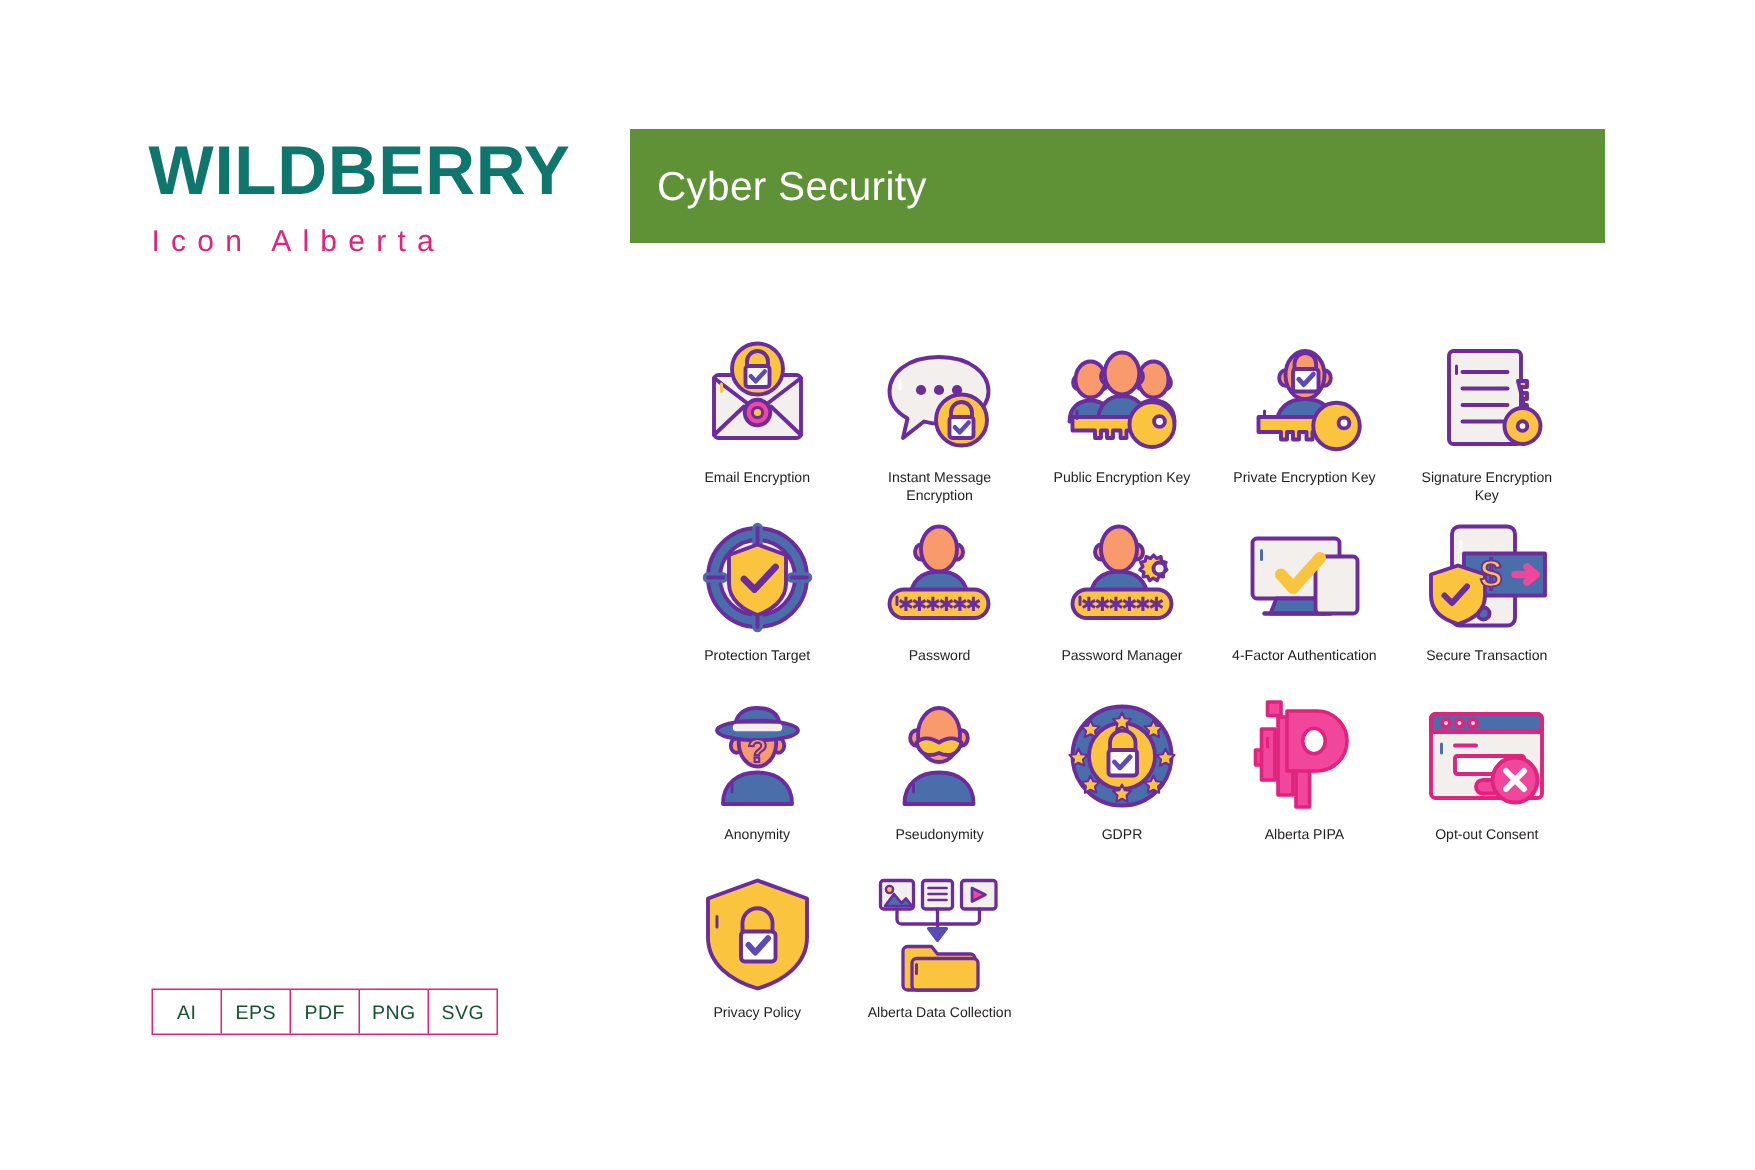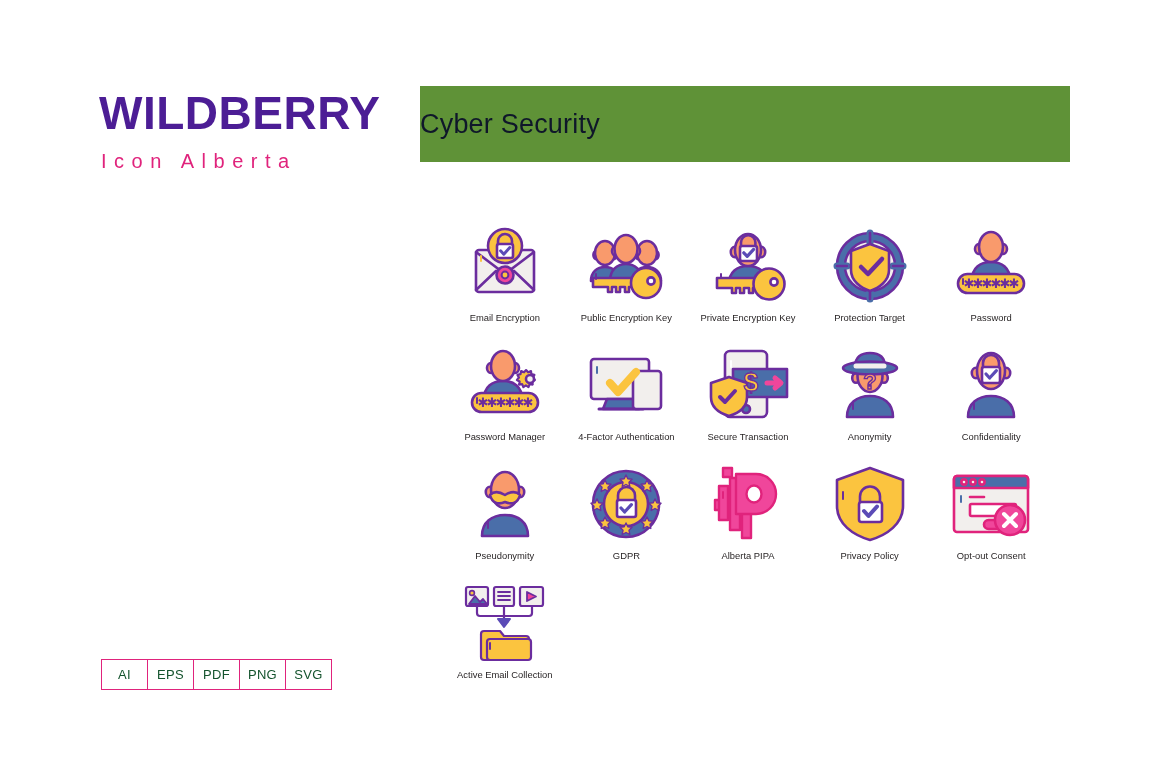--- a/index.html
+++ b/index.html
@@ -7,21 +7,21 @@
   body{
     width:1170px;height:780px;
     background:#ffffff;
     font-family:"Liberation Sans","DejaVu Sans",sans-serif;
     overflow:hidden;position:relative;
   }
   
   #brand{position:absolute;left:99px;top:90px;width:300px;}
   #brand-title{
     font-size:46px;font-weight:bold;letter-spacing:0.5px;
-    color:#4c1d95;line-height:1;margin:0;
+    color:#0f766e;line-height:1;margin:0;
     font-family:"Liberation Sans","DejaVu Sans",sans-serif;
   }
   #brand-sub{
     margin:14px 0 0 2px;font-size:20px;color:#e0237c;
     letter-spacing:7.5px;font-weight:400;
   }
   
   #formats{
     position:absolute;left:101px;top:659px;
     display:flex;border:1.6px solid #e0237c;
@@ -33,21 +33,21 @@
     border-right:1.6px solid #e0237c;
     letter-spacing:0.3px;
   }
   .fmt:last-child{border-right:none;}
   
   #banner{
     position:absolute;left:420px;top:86px;width:650px;height:76px;
     background:#5f9237;display:flex;align-items:center;
   }
   #banner-title{
-    color:#0f172a;font-size:27px;font-weight:400;
+    color:#ffffff;font-size:27px;margin-left:18px;font-weight:400;
     letter-spacing:0.2px;
   }
   
   #grid{
     position:absolute;left:444px;top:222px;width:608px;
     display:grid;grid-template-columns:repeat(5,1fr);
     row-gap:4px;
   }
   .cell{
     display:flex;flex-direction:column;align-items:center;
@@ -96,20 +96,38 @@
           <rect x="35" y="18" width="16" height="14" rx="2" fill="#ffffff"></rect>
           <path d="M36 18 v-3 a7 7 0 0 1 14 0 v3" fill="none"></path>
         </g>
         <path d="M38.6 24.8 l3.2 3.4 l6-6.6" stroke="#5b4bb7" stroke-width="3" fill="none" stroke-linecap="round" stroke-linejoin="round"></path>
         <line x1="19" y1="30" x2="19" y2="35" stroke="#fbc43f" stroke-width="2" stroke-linecap="round"></line>
       </svg>
     </div>
     <div class="cap">Email Encryption</div>
   </div>
 
+  <div class="cell">
+    <div class="art">
+      <svg width="86" height="80" viewBox="0 0 86 80">
+        <g stroke="#6b2d9e" stroke-width="2.6" stroke-linejoin="round" stroke-linecap="round">
+          <path d="M43 12 C22 12 10 23 10 35 C10 43 15 49 22 53 L19 66 L33 55 C36 56 39.5 56.5 43 56.5 C64 56.5 76 46 76 35 C76 23 64 12 43 12 Z" fill="#f2efed"></path>
+          <circle cx="31" cy="34" r="3.4" fill="#6b2d9e" stroke="none"></circle>
+          <circle cx="43" cy="34" r="3.4" fill="#6b2d9e" stroke="none"></circle>
+          <circle cx="55" cy="34" r="3.4" fill="#6b2d9e" stroke="none"></circle>
+          <circle cx="58" cy="54" r="17" fill="#fbc43f"></circle>
+          <rect x="50" y="52" width="16" height="14" rx="2" fill="#ffffff"></rect>
+          <path d="M51 52 v-3 a7 7 0 0 1 14 0 v3" fill="none"></path>
+        </g>
+        <path d="M53.6 58.8 l3.2 3.4 l6-6.6" stroke="#5b4bb7" stroke-width="3" fill="none" stroke-linecap="round" stroke-linejoin="round"></path>
+        <line x1="17" y1="28" x2="17" y2="33" stroke="#ffffff" stroke-width="2" stroke-linecap="round"></line>
+      </svg>
+    </div>
+    <div class="cap">Instant Message Encryption</div>
+  </div>
 
   <div class="cell">
     <div class="art">
       <svg width="86" height="80" viewBox="0 0 86 80">
         <g stroke="#6b2d9e" stroke-width="2.6" stroke-linejoin="round" stroke-linecap="round">
           <path d="M8 55 C8 46 14 41 22 41 C30 41 36 46 36 55 Z" fill="#4a6ea9"></path>
           <ellipse cx="14" cy="29" rx="3.6" ry="4.4" fill="#f99a6c"></ellipse>
           <ellipse cx="30" cy="29" rx="3.6" ry="4.4" fill="#f99a6c"></ellipse>
           <ellipse cx="22" cy="27" rx="10" ry="12" fill="#f99a6c"></ellipse>
           <path d="M50 55 C50 46 56 41 64 41 C72 41 78 46 78 55 Z" fill="#4a6ea9"></path>
@@ -144,20 +162,38 @@
           <circle cx="64" cy="58" r="15.5" fill="#fbc43f"></circle>
           <circle cx="69" cy="56" r="3.6" fill="#ffffff"></circle>
         </g>
         <path d="M38.8 26.8 l3.4 3.6 l6.4-7" stroke="#5b4bb7" stroke-width="3.2" fill="none" stroke-linecap="round" stroke-linejoin="round"></path>
         <line x1="16" y1="48" x2="16" y2="52" stroke="#6b2d9e" stroke-width="2" stroke-linecap="round"></line>
       </svg>
     </div>
     <div class="cap">Private Encryption Key</div>
   </div>
 
+  <div class="cell">
+    <div class="art">
+      <svg width="86" height="80" viewBox="0 0 86 80">
+        <g stroke="#6b2d9e" stroke-width="2.6" stroke-linejoin="round" stroke-linecap="round">
+          <rect x="18" y="8" width="48" height="62" rx="3" fill="#f2efed"></rect>
+          <line x1="27" y1="22" x2="57" y2="22"></line>
+          <line x1="27" y1="33" x2="57" y2="33"></line>
+          <line x1="27" y1="44" x2="57" y2="44"></line>
+          <line x1="27" y1="55" x2="57" y2="55"></line>
+          <path d="M64 28 l6 0 v4 h-4 v4 h4 v4 h-4 v4 h4 v8 z" fill="#fbc43f"></path>
+          <circle cx="67" cy="58" r="12" fill="#fbc43f"></circle>
+          <circle cx="67" cy="58" r="3.2" fill="#ffffff"></circle>
+        </g>
+        <line x1="23" y1="18" x2="23" y2="23" stroke="#6b2d9e" stroke-width="2" stroke-linecap="round"></line>
+      </svg>
+    </div>
+    <div class="cap">Signature Encryption Key</div>
+  </div>
 
   <div class="cell">
     <div class="art">
       <svg width="86" height="80" viewBox="0 0 86 80">
         <g stroke="#6b2d9e" stroke-width="2.6" stroke-linejoin="round" stroke-linecap="round">
           <circle cx="43" cy="40" r="33" fill="#4a6ea9"></circle>
           <circle cx="43" cy="40" r="25" fill="#f2efed"></circle>
           <path d="M43 7 v10 M43 63 v10 M10 40 h10 M66 40 h10" stroke-width="7" stroke="#4a6ea9" fill="none"></path>
           <path d="M43 7 v10 M43 63 v10 M10 40 h10 M66 40 h10" stroke-width="2.6" stroke="#6b2d9e" fill="none"></path>
           <path d="M43 18 L62 25 V44 C62 55 52 62 43 65 C34 62 24 55 24 44 V25 Z" fill="#fbc43f"></path>
@@ -266,37 +302,20 @@
           <ellipse cx="43" cy="23" rx="27" ry="6.5" fill="#4a6ea9"></ellipse>
           <path d="M29 21 h28" stroke="#f2efed" stroke-width="5"></path>
         </g>
         <text x="43" y="44" font-size="22" font-weight="bold" fill="#f99a6c" stroke="#6b2d9e" stroke-width="1.4" font-family="'Liberation Sans',sans-serif" text-anchor="middle">?</text>
         <line x1="26" y1="58" x2="26" y2="64" stroke="#6b2d9e" stroke-width="2" stroke-linecap="round"></line>
       </svg>
     </div>
     <div class="cap">Anonymity</div>
   </div>
 
-  <div class="cell">
-    <div class="art">
-      <svg width="86" height="80" viewBox="0 0 86 80">
-        <g stroke="#6b2d9e" stroke-width="2.6" stroke-linejoin="round" stroke-linecap="round">
-          <path d="M20 72 C20 58 30 51 43 51 C56 51 66 58 66 72 Z" fill="#4a6ea9"></path>
-          <ellipse cx="28" cy="28" rx="4.2" ry="5.2" fill="#f99a6c"></ellipse>
-          <ellipse cx="58" cy="28" rx="4.2" ry="5.2" fill="#f99a6c"></ellipse>
-          <ellipse cx="43" cy="26" rx="14" ry="18" fill="#f99a6c"></ellipse>
-          <rect x="34" y="22" width="18" height="16" rx="2" fill="#ffffff"></rect>
-          <path d="M35 22 v-4 a8 8 0 0 1 16 0 v4" fill="none"></path>
-        </g>
-        <path d="M38 29 l3.6 4 l6.8-7.4" stroke="#5b4bb7" stroke-width="3.2" fill="none" stroke-linecap="round" stroke-linejoin="round"></path>
-        <line x1="26" y1="58" x2="26" y2="64" stroke="#6b2d9e" stroke-width="2" stroke-linecap="round"></line>
-      </svg>
-    </div>
-    <div class="cap">Confidentiality</div>
-  </div>
 
   <div class="cell">
     <div class="art">
       <svg width="86" height="80" viewBox="0 0 86 80">
         <g stroke="#6b2d9e" stroke-width="2.6" stroke-linejoin="round" stroke-linecap="round">
           <path d="M20 72 C20 58 30 51 43 51 C56 51 66 58 66 72 Z" fill="#4a6ea9"></path>
           <ellipse cx="28" cy="28" rx="4.2" ry="5.2" fill="#f99a6c"></ellipse>
           <ellipse cx="58" cy="28" rx="4.2" ry="5.2" fill="#f99a6c"></ellipse>
           <ellipse cx="43" cy="26" rx="14" ry="18" fill="#f99a6c"></ellipse>
           <path d="M28 31 C32 27 38 28 43 31 C48 28 54 27 58 31 C56 39 50 41 43 38 C36 41 30 39 28 31 Z" fill="#fbc43f"></path>
@@ -343,55 +362,55 @@
           <rect x="37" y="22" width="9" height="52" fill="#f0469b"></rect>
           <path d="M31 10 h20 a20 20 0 0 1 0 40 h-20 z" fill="#f0469b"></path>
           <ellipse cx="49" cy="30" rx="7.5" ry="8.5" fill="#ffffff"></ellipse>
         </g>
         <line x1="18" y1="28" x2="18" y2="34" stroke="#e0237c" stroke-width="2" stroke-linecap="round"></line>
       </svg>
     </div>
     <div class="cap">Alberta PIPA</div>
   </div>
 
-
-  <div class="cell">
-    <div class="art">
-      <svg width="86" height="80" viewBox="0 0 86 80">
-        <g stroke="#6b2d9e" stroke-width="2.6" stroke-linejoin="round" stroke-linecap="round">
-          <path d="M43 4 L76 16 V42 C76 60 60 71 43 76 C26 71 10 60 10 42 V16 Z" fill="#fbc43f"></path>
-          <rect x="32" y="38" width="23" height="20" rx="2.5" fill="#ffffff"></rect>
-          <path d="M33 38 v-5.5 a10 10 0 0 1 20 0 v5.5" fill="none"></path>
-        </g>
-        <path d="M37 47 l4.5 5 l8.5-9.5" stroke="#5b4bb7" stroke-width="4" fill="none" stroke-linecap="round" stroke-linejoin="round"></path>
-        <line x1="16" y1="28" x2="16" y2="35" stroke="#6b2d9e" stroke-width="2" stroke-linecap="round"></line>
-      </svg>
-    </div>
-    <div class="cap">Privacy Policy</div>
-  </div>
 
   <div class="cell">
     <div class="art">
       <svg width="86" height="80" viewBox="0 0 86 80">
         <g stroke="#e0237c" stroke-width="2.6" stroke-linejoin="round" stroke-linecap="round">
           <rect x="6" y="12" width="74" height="56" rx="3" fill="#f2efed"></rect>
           <path d="M6 15 a3 3 0 0 1 3-3 h68 a3 3 0 0 1 3 3 v9 h-74 z" fill="#4a6ea9"></path>
           <circle cx="16" cy="18" r="2.6" fill="#f2efed"></circle>
           <circle cx="25" cy="18" r="2.6" fill="#f2efed"></circle>
           <circle cx="34" cy="18" r="2.6" fill="#f2efed"></circle>
           <line x1="22" y1="33" x2="36" y2="33"></line>
           <rect x="22" y="40" width="46" height="12" rx="1.5" fill="#ffffff"></rect>
           <rect x="36" y="56" width="20" height="9" rx="4.5" fill="#f0469b"></rect>
           <circle cx="62" cy="56" r="15" fill="#f0469b"></circle>
         </g>
         <path d="M56 50 l12 12 M68 50 l-12 12" stroke="#ffffff" stroke-width="4" fill="none" stroke-linecap="round"></path>
         <line x1="13" y1="32" x2="13" y2="38" stroke="#4a6ea9" stroke-width="2" stroke-linecap="round"></line>
       </svg>
     </div>
     <div class="cap">Opt-out Consent</div>
+  </div>
+
+  <div class="cell">
+    <div class="art">
+      <svg width="86" height="80" viewBox="0 0 86 80">
+        <g stroke="#6b2d9e" stroke-width="2.6" stroke-linejoin="round" stroke-linecap="round">
+          <path d="M43 4 L76 16 V42 C76 60 60 71 43 76 C26 71 10 60 10 42 V16 Z" fill="#fbc43f"></path>
+          <rect x="32" y="38" width="23" height="20" rx="2.5" fill="#ffffff"></rect>
+          <path d="M33 38 v-5.5 a10 10 0 0 1 20 0 v5.5" fill="none"></path>
+        </g>
+        <path d="M37 47 l4.5 5 l8.5-9.5" stroke="#5b4bb7" stroke-width="4" fill="none" stroke-linecap="round" stroke-linejoin="round"></path>
+        <line x1="16" y1="28" x2="16" y2="35" stroke="#6b2d9e" stroke-width="2" stroke-linecap="round"></line>
+      </svg>
+    </div>
+    <div class="cap">Privacy Policy</div>
   </div>
 
   <div class="cell">
     <div class="art">
       <svg width="86" height="80" viewBox="0 0 86 80">
         <g stroke="#6b2d9e" stroke-width="2.2" stroke-linejoin="round" stroke-linecap="round">
           <rect x="4" y="4" width="22" height="19" rx="2" fill="#f2efed"></rect>
           <path d="M7 21 l6-8 5 6 3-3 4 5 z" fill="#4a6ea9" stroke-width="1.8"></path>
           <circle cx="10" cy="10" r="2.4" fill="#fbc43f" stroke-width="1.6"></circle>
           <rect x="32" y="4" width="20" height="19" rx="2" fill="#f2efed"></rect>
@@ -403,16 +422,16 @@
           <path d="M15 23 v7 a3 3 0 0 0 3 3 h24" fill="none"></path>
           <path d="M70 23 v7 a3 3 0 0 1-3 3 h-24" fill="none"></path>
           <path d="M42 23 v14" fill="none"></path>
           <path d="M42 44 l-6-8 h12 z" fill="#5b4bb7" stroke="#5b4bb7" stroke-width="2"></path>
           <path d="M22 48 h16 l4 5 h22 a3 3 0 0 1 3 3 v18 a3 3 0 0 1-3 3 h-42 a3 3 0 0 1-3-3 v-23 a3 3 0 0 1 3-3 z" fill="#fbc43f"></path>
           <path d="M28 56 h38 a3 3 0 0 1 3 3 v15 a3 3 0 0 1-3 3 h-38 a3 3 0 0 1-3-3 v-15 a3 3 0 0 1 3-3 z" fill="#fbc43f"></path>
         </g>
         <line x1="28" y1="60" x2="28" y2="66" stroke="#6b2d9e" stroke-width="2" stroke-linecap="round"></line>
       </svg>
     </div>
-    <div class="cap">Active Email Collection</div>
+    <div class="cap">Alberta Data Collection</div>
   </div>
 
 </div>
 
 </body></html>

